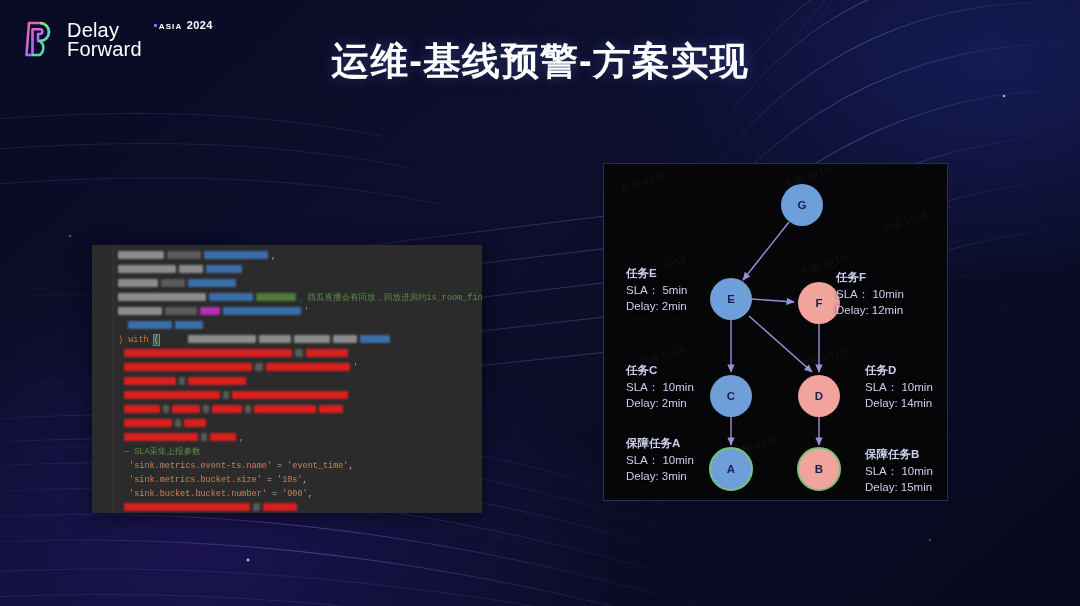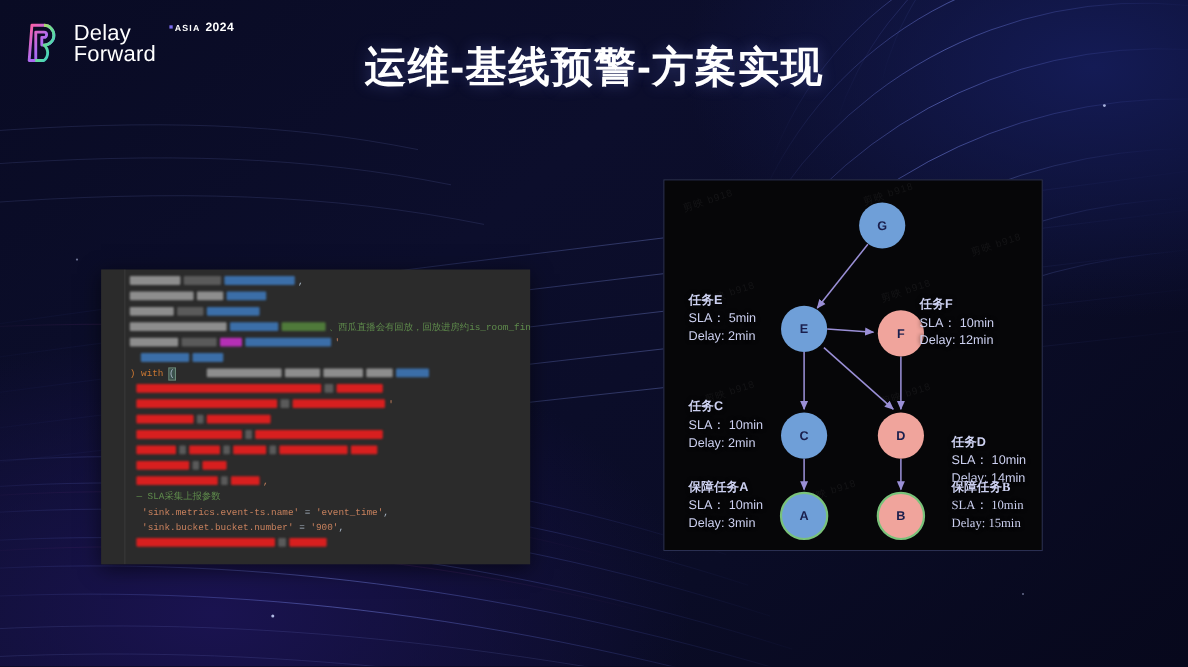--- a/index.html
+++ b/index.html
@@ -296,20 +296,26 @@
       </div>
 
       <div class="cl">
         <span style="display:inline-block;width:6px"></span>
         <span class="tok-str">'sink.metrics.event-ts.name'</span>
         <span class="tok-plain">=</span>
         <span class="tok-str">'event_time'</span><span class="tok-plain">,</span>
       </div>
       <div class="cl">
         <span style="display:inline-block;width:6px"></span>
+        <span class="tok-str">'sink.metrics.bucket.size'</span>
+        <span class="tok-plain">=</span>
+        <span class="tok-str">'10s'</span><span class="tok-plain">,</span>
+      </div>
+      <div class="cl">
+        <span style="display:inline-block;width:6px"></span>
         <span class="tok-str">'sink.bucket.bucket.number'</span>
         <span class="tok-plain">=</span>
         <span class="tok-str">'900'</span><span class="tok-plain">,</span>
       </div>
 
       <div class="cl"><span style="display:inline-block;width:6px"></span><span class="bar b-red" style="width:126px"></span><span class="bar b-dark" style="width:7px"></span><span class="bar b-red" style="width:34px"></span></div>
 
     </div>
   </div>
 
@@ -375,32 +381,32 @@
       <div><span>SLA：</span> <span>10min</span></div>
       <div><span>Delay:</span> <span>12min</span></div>
     </div>
 
     <div class="task-block" style="left:22px;top:198px;">
       <div class="t-name">任务C</div>
       <div><span>SLA：</span> <span>10min</span></div>
       <div><span>Delay:</span> <span>2min</span></div>
     </div>
 
-    <div class="task-block" style="left:261px;top:198px;margin-top:32px;">
+    <div class="task-block" style="left:261px;top:198px;">
       <div class="t-name">任务D</div>
       <div><span>SLA：</span> <span>10min</span></div>
       <div><span>Delay:</span> <span>14min</span></div>
     </div>
 
     <div class="task-block" style="left:22px;top:271px;">
       <div class="t-name">保障任务A</div>
       <div><span>SLA：</span> <span>10min</span></div>
       <div><span>Delay:</span> <span>3min</span></div>
     </div>
 
-    <div class="task-block" style="left:261px;top:271px;font-family:Liberation Serif, serif;">
+    <div class="task-block" style="left:261px;top:282px;">
       <div class="t-name">保障任务B</div>
       <div><span>SLA：</span> <span>10min</span></div>
       <div><span>Delay:</span> <span>15min</span></div>
     </div>
 
   </div>
 </div>
 
 </body></html>

